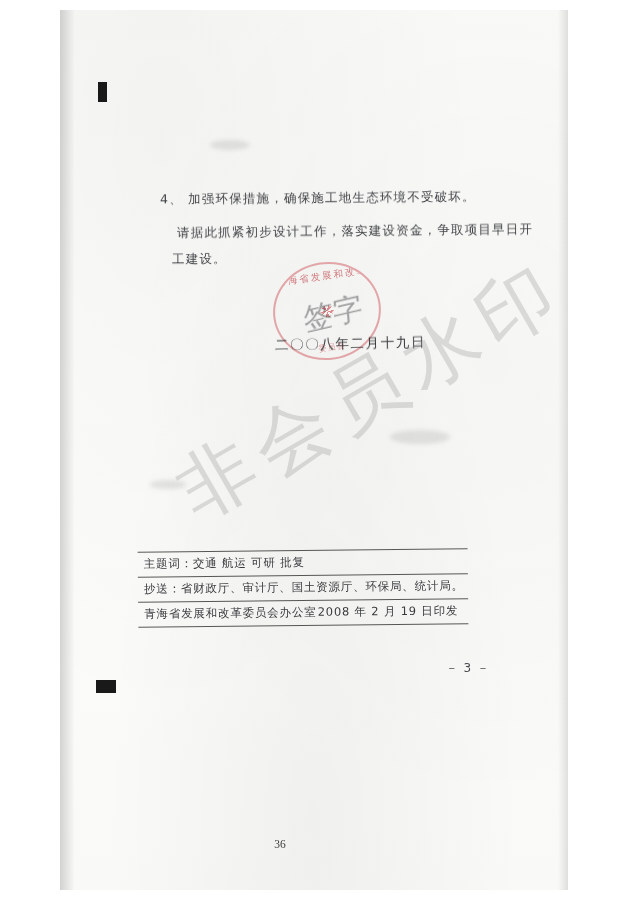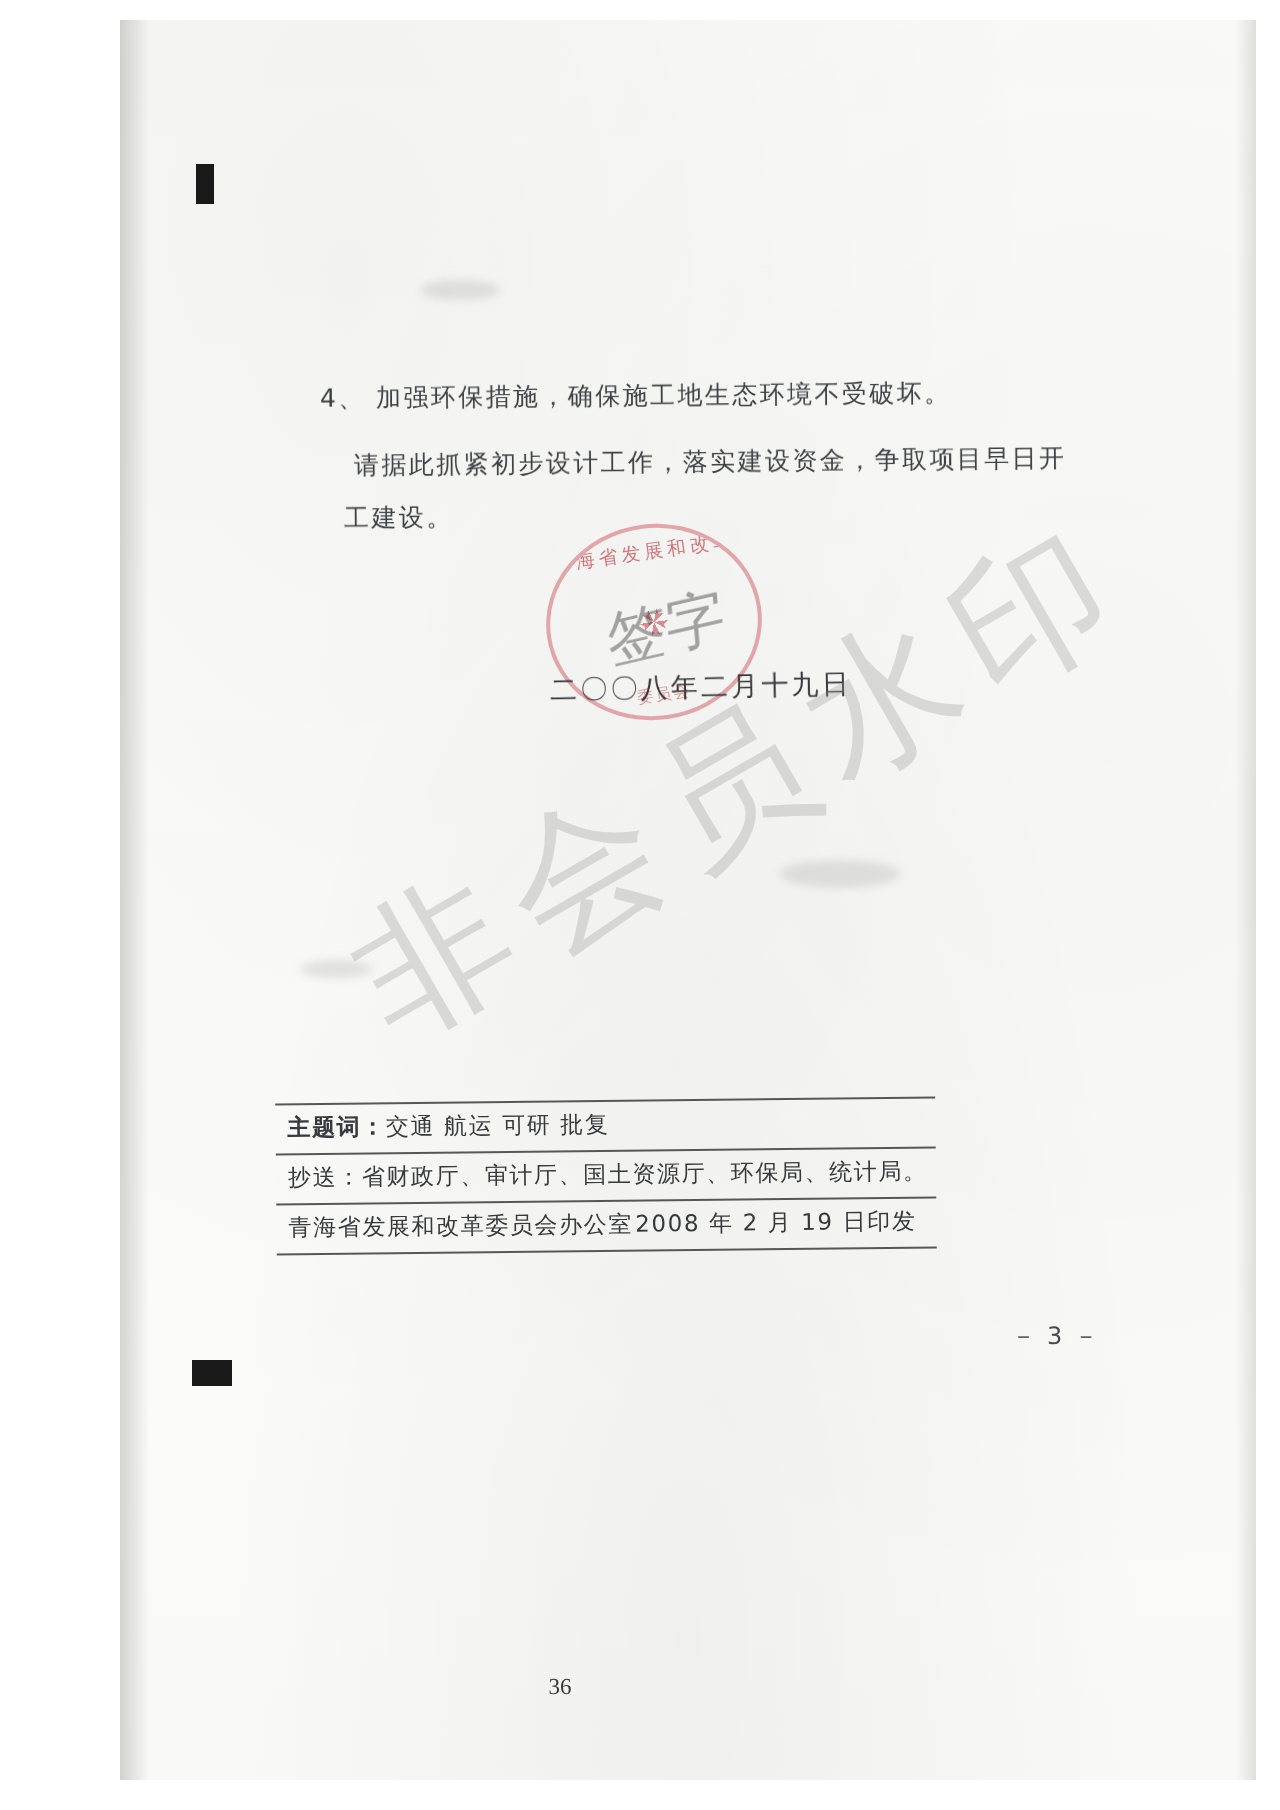--- a/index.html
+++ b/index.html
@@ -13,21 +13,21 @@
     position: relative;
     font-family: "DejaVu Sans", sans-serif;
     overflow: hidden;
   }
 
   
   #scan-page {
     position: absolute;
     left: 60px;
     top: 10px;
-    width: 568px;
+    width: 508px;
     height: 880px;
     background: #fdfdfb;
     overflow: hidden;
   }
 
   
   #scan-noise {
     position: absolute;
     inset: 0;
     background:
@@ -200,21 +200,21 @@
   .footer-row {
     position: relative;
     padding: 4px 2px 5px 6px;
     font-size: 11.5px;
     letter-spacing: 0.8px;
     color: #232528;
     white-space: nowrap;
     opacity: 0.9;
   }
   #footer-row-subject .label {
-    font-weight: bold;
+    font-weight: normal;
   }
   #footer-row-issuer {
     display: flex;
     justify-content: space-between;
     padding-right: 10px;
   }
 
   
   #scan-page-number {
     position: absolute;

